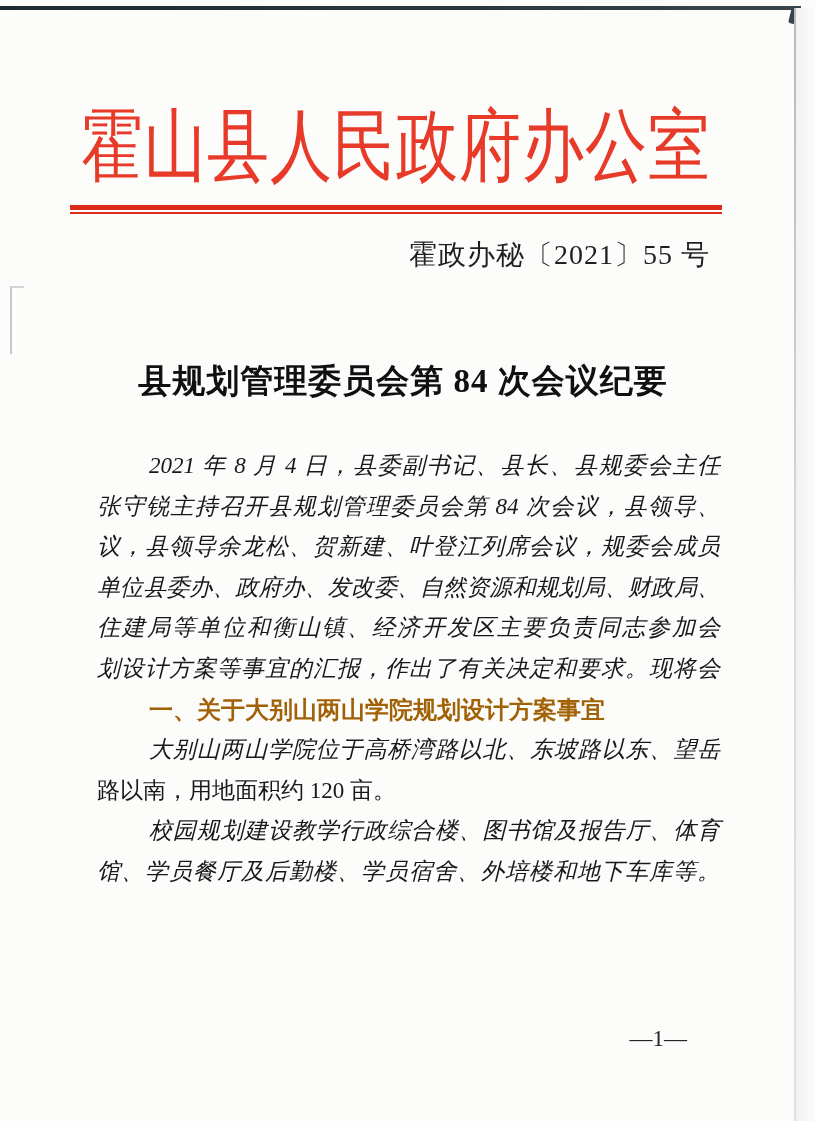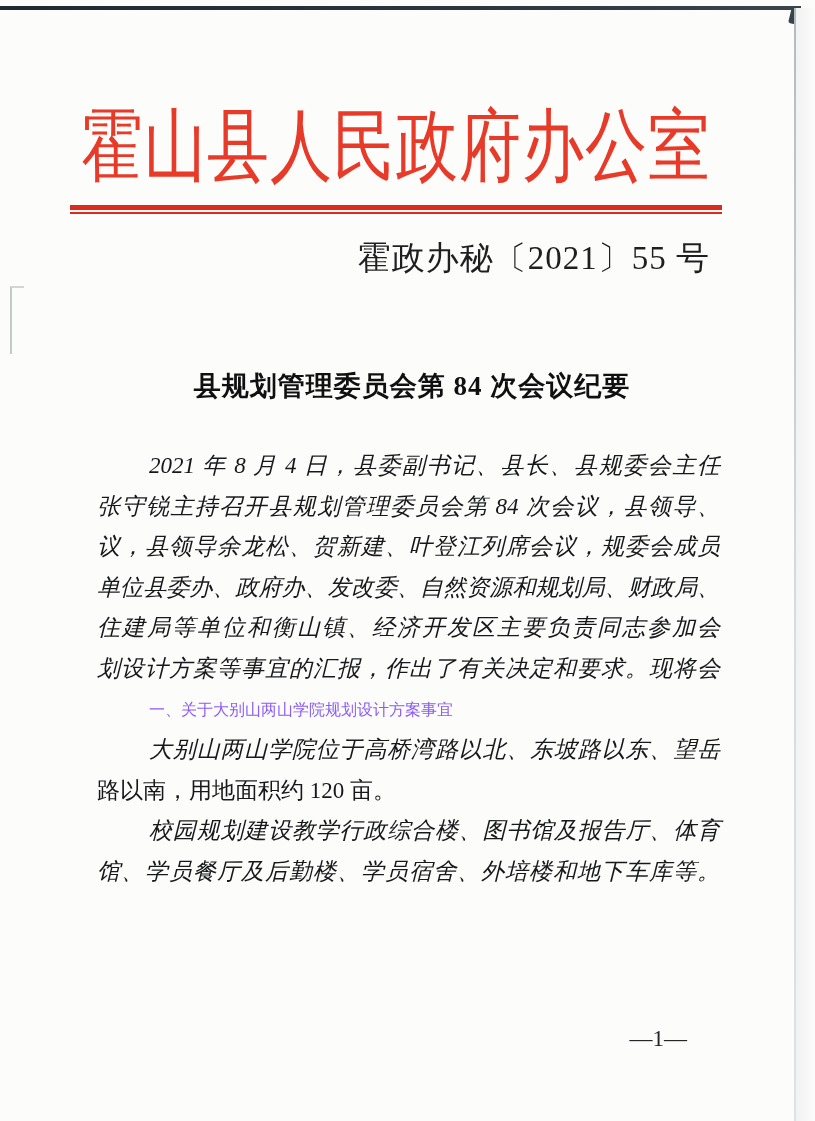--- a/index.html
+++ b/index.html
@@ -24,33 +24,33 @@
   .office-name { position:absolute; top:106px; left:70px; width:652px;
                  text-align:center; color:var(--accent-red,#e73a29);
                  font-weight:normal; font-size:62px; line-height:1; white-space:nowrap; }
   .office-name .stretch { display:inline-block; transform:scaleY(1.28);
                  transform-origin:center top; letter-spacing:1px; }
   .red-rule   { position:absolute; top:205px; left:70px; width:652px; height:0;
                 border-top:5px solid var(--rule-red,#dc2b1c);
                 padding-top:2px;
                 border-bottom:2px solid var(--rule-red,#dc2b1c); }
   .doc-number { position:absolute; top:236px; left:97px; width:613px;
-                text-align:right; font-size:33px; color:#1f1f1f; letter-spacing:1px; }
+                text-align:right; font-size:28px; color:#1f1f1f; letter-spacing:1px; }
   
-  .doc-title  { position:absolute; top:352px; left:70px; width:652px; margin:16px;
-                text-align:center; font-size:27px; font-weight:bold; color:#101010;
+  .doc-title  { position:absolute; top:352px; left:70px; width:652px; margin:7px;
+                text-align:center; font-size:33px; font-weight:bold; color:#101010;
                 letter-spacing:1px; }
   
   .body-block { position:absolute; top:446px; left:97px; width:623px;
                 font-size:23px; color:#17181a; }
   .ln   { height:40.6px; line-height:40.6px; }
   .jfull{ text-align:justify; text-align-last:justify;font-style:italic; }
   .ind  { text-indent:52px; }
   .hd   { font-family:"Liberation Sans","DejaVu Sans",sans-serif;
-          font-weight:normal; font-size:16px; color:#8b5cf6; }
+          font-weight:bold; font-size:24px; color:#a16207; }
   
   .footer-num { position:absolute; top:1026px; left:70px; width:652px;
                 text-align:right; padding-right:35px; box-sizing:border-box;
                 font-size:23px; color:#24262a; letter-spacing:0; }
 </style>
 </head>
 <body>
 
 <div class="page">
 

